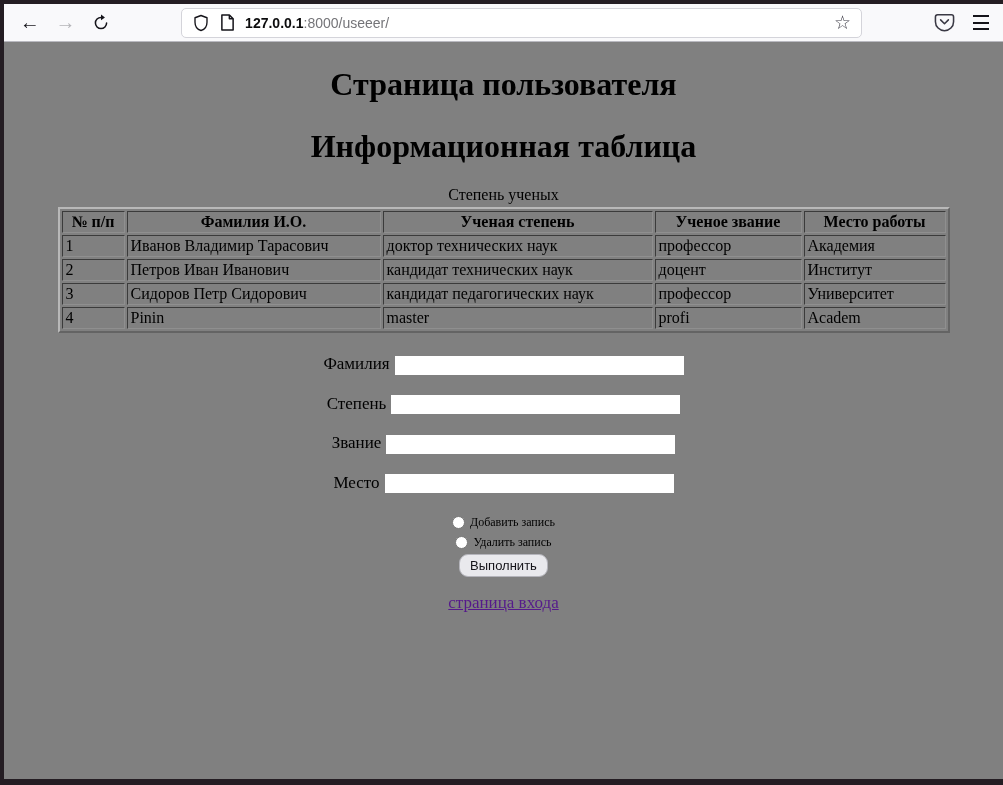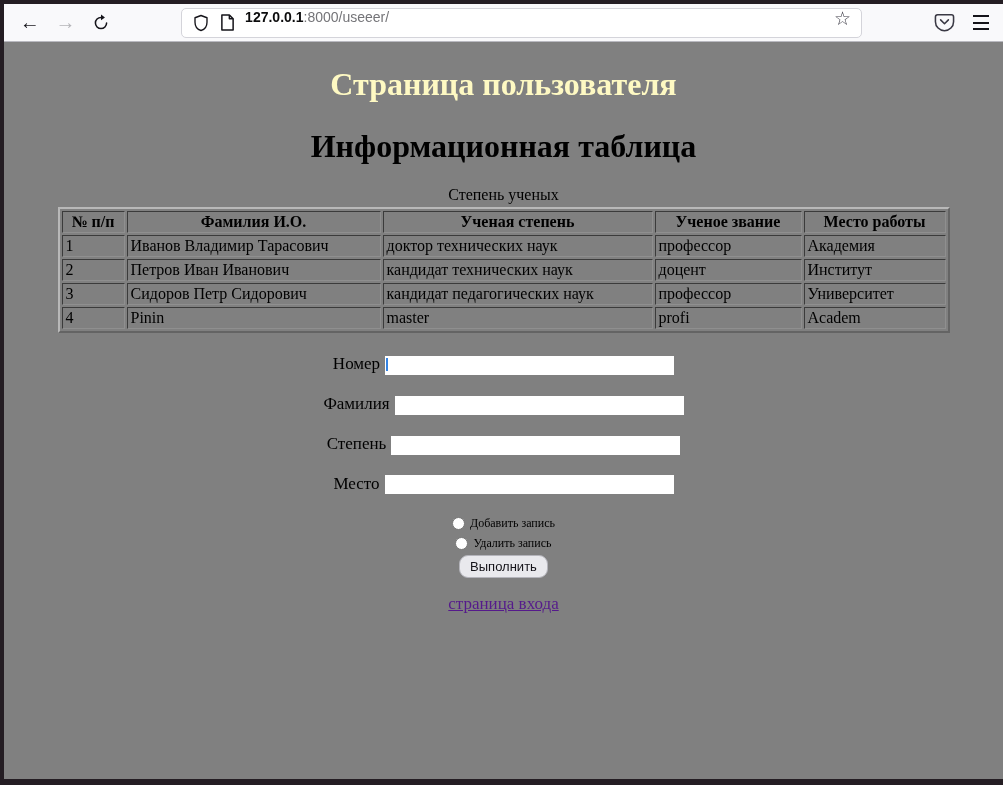--- a/index.html
+++ b/index.html
@@ -19,37 +19,37 @@
     width:28px; height:28px; margin-left:8px;
     display:flex; align-items:center; justify-content:center;
     font-size:20px; color:#15141a; border-radius:4px; cursor:pointer;
     user-select:none;
   }
   .nav-btn:first-child { margin-left:12px; }
   .nav-btn.disabled { color:#b5b5b9; }
   .urlbar {
     margin-left:66px; width:666px; height:28px;
     background:#ffffff; border:1px solid #d4d4da; border-radius:5px;
-    display:flex; padding:0 10px;
+    display:flex; align-items:center; padding:0 10px;
   }
   .urlbar .icon { display:flex; align-items:center; }
   .url-text { margin-left:10px; font-size:14px; color:#0c0c0d; white-space:nowrap; }
   .url-text .host { font-weight:bold; }
   .url-text .rest { color:#747478; font-weight:normal; }
   .star { margin-left:auto; font-size:19px; color:#3a3944; line-height:1; cursor:pointer; }
   .chrome-right { display:flex; align-items:center; margin-left:72px; }
   .hamburger { margin-left:18px; margin-right:14px; display:flex; flex-direction:column; cursor:pointer; }
   .hamburger span { width:16px; height:2px; background:#15141a; margin:2.2px 0; }
   
   .content {
     position:absolute; top:42px; left:4px; right:0; bottom:6px;
     background:#808080; color:#000; text-align:center;
     font-family:"Liberation Serif", serif; overflow:hidden;
   }
-  h1.title { font-size:32px; font-weight:bold; color:#fef9c3; margin-top:24px; }
+  h1.title { font-size:32px; font-weight:bold; color:#000000; margin-top:24px; }
   h2.subtitle { font-size:32px; font-weight:bold; color:#000; margin-top:25px; }
   .tbl-caption { font-size:16px; margin-top:21px; margin-bottom:3px; }
   table.sci {
     margin:0 auto; border-collapse:separate; border-spacing:2px;
     border:2px outset #b8b8b8; font-size:16px;
   }
   table.sci th, table.sci td {
     border:1px inset #8f8f8f; padding:1px 3px; vertical-align:middle;
   }
   table.sci th { font-weight:bold; text-align:center; }
@@ -166,27 +166,27 @@
         <td>Pinin</td>
         <td>master</td>
         <td>profi</td>
         <td>Academ</td>
       </tr>
     </tbody>
       </table>
 
     <div class="form-area">
       <div class="frow">
-        <label>Номер</label><span class="input-wrap"><input type="text" style=""><span class="caret"></span></span>
-      </div>
-      <div class="frow">
         <label>Фамилия</label><input type="text" style="">
       </div>
       <div class="frow">
         <label>Степень</label><input type="text" style="">
+      </div>
+      <div class="frow">
+        <label>Звание</label><input type="text" style="">
       </div>
       <div class="frow">
         <label>Место</label><input type="text" style="">
       </div>
 
       <div class="rrow">
         <span class="radio"></span>
         <span>Добавить запись</span>
       </div>
       <div class="rrow">

